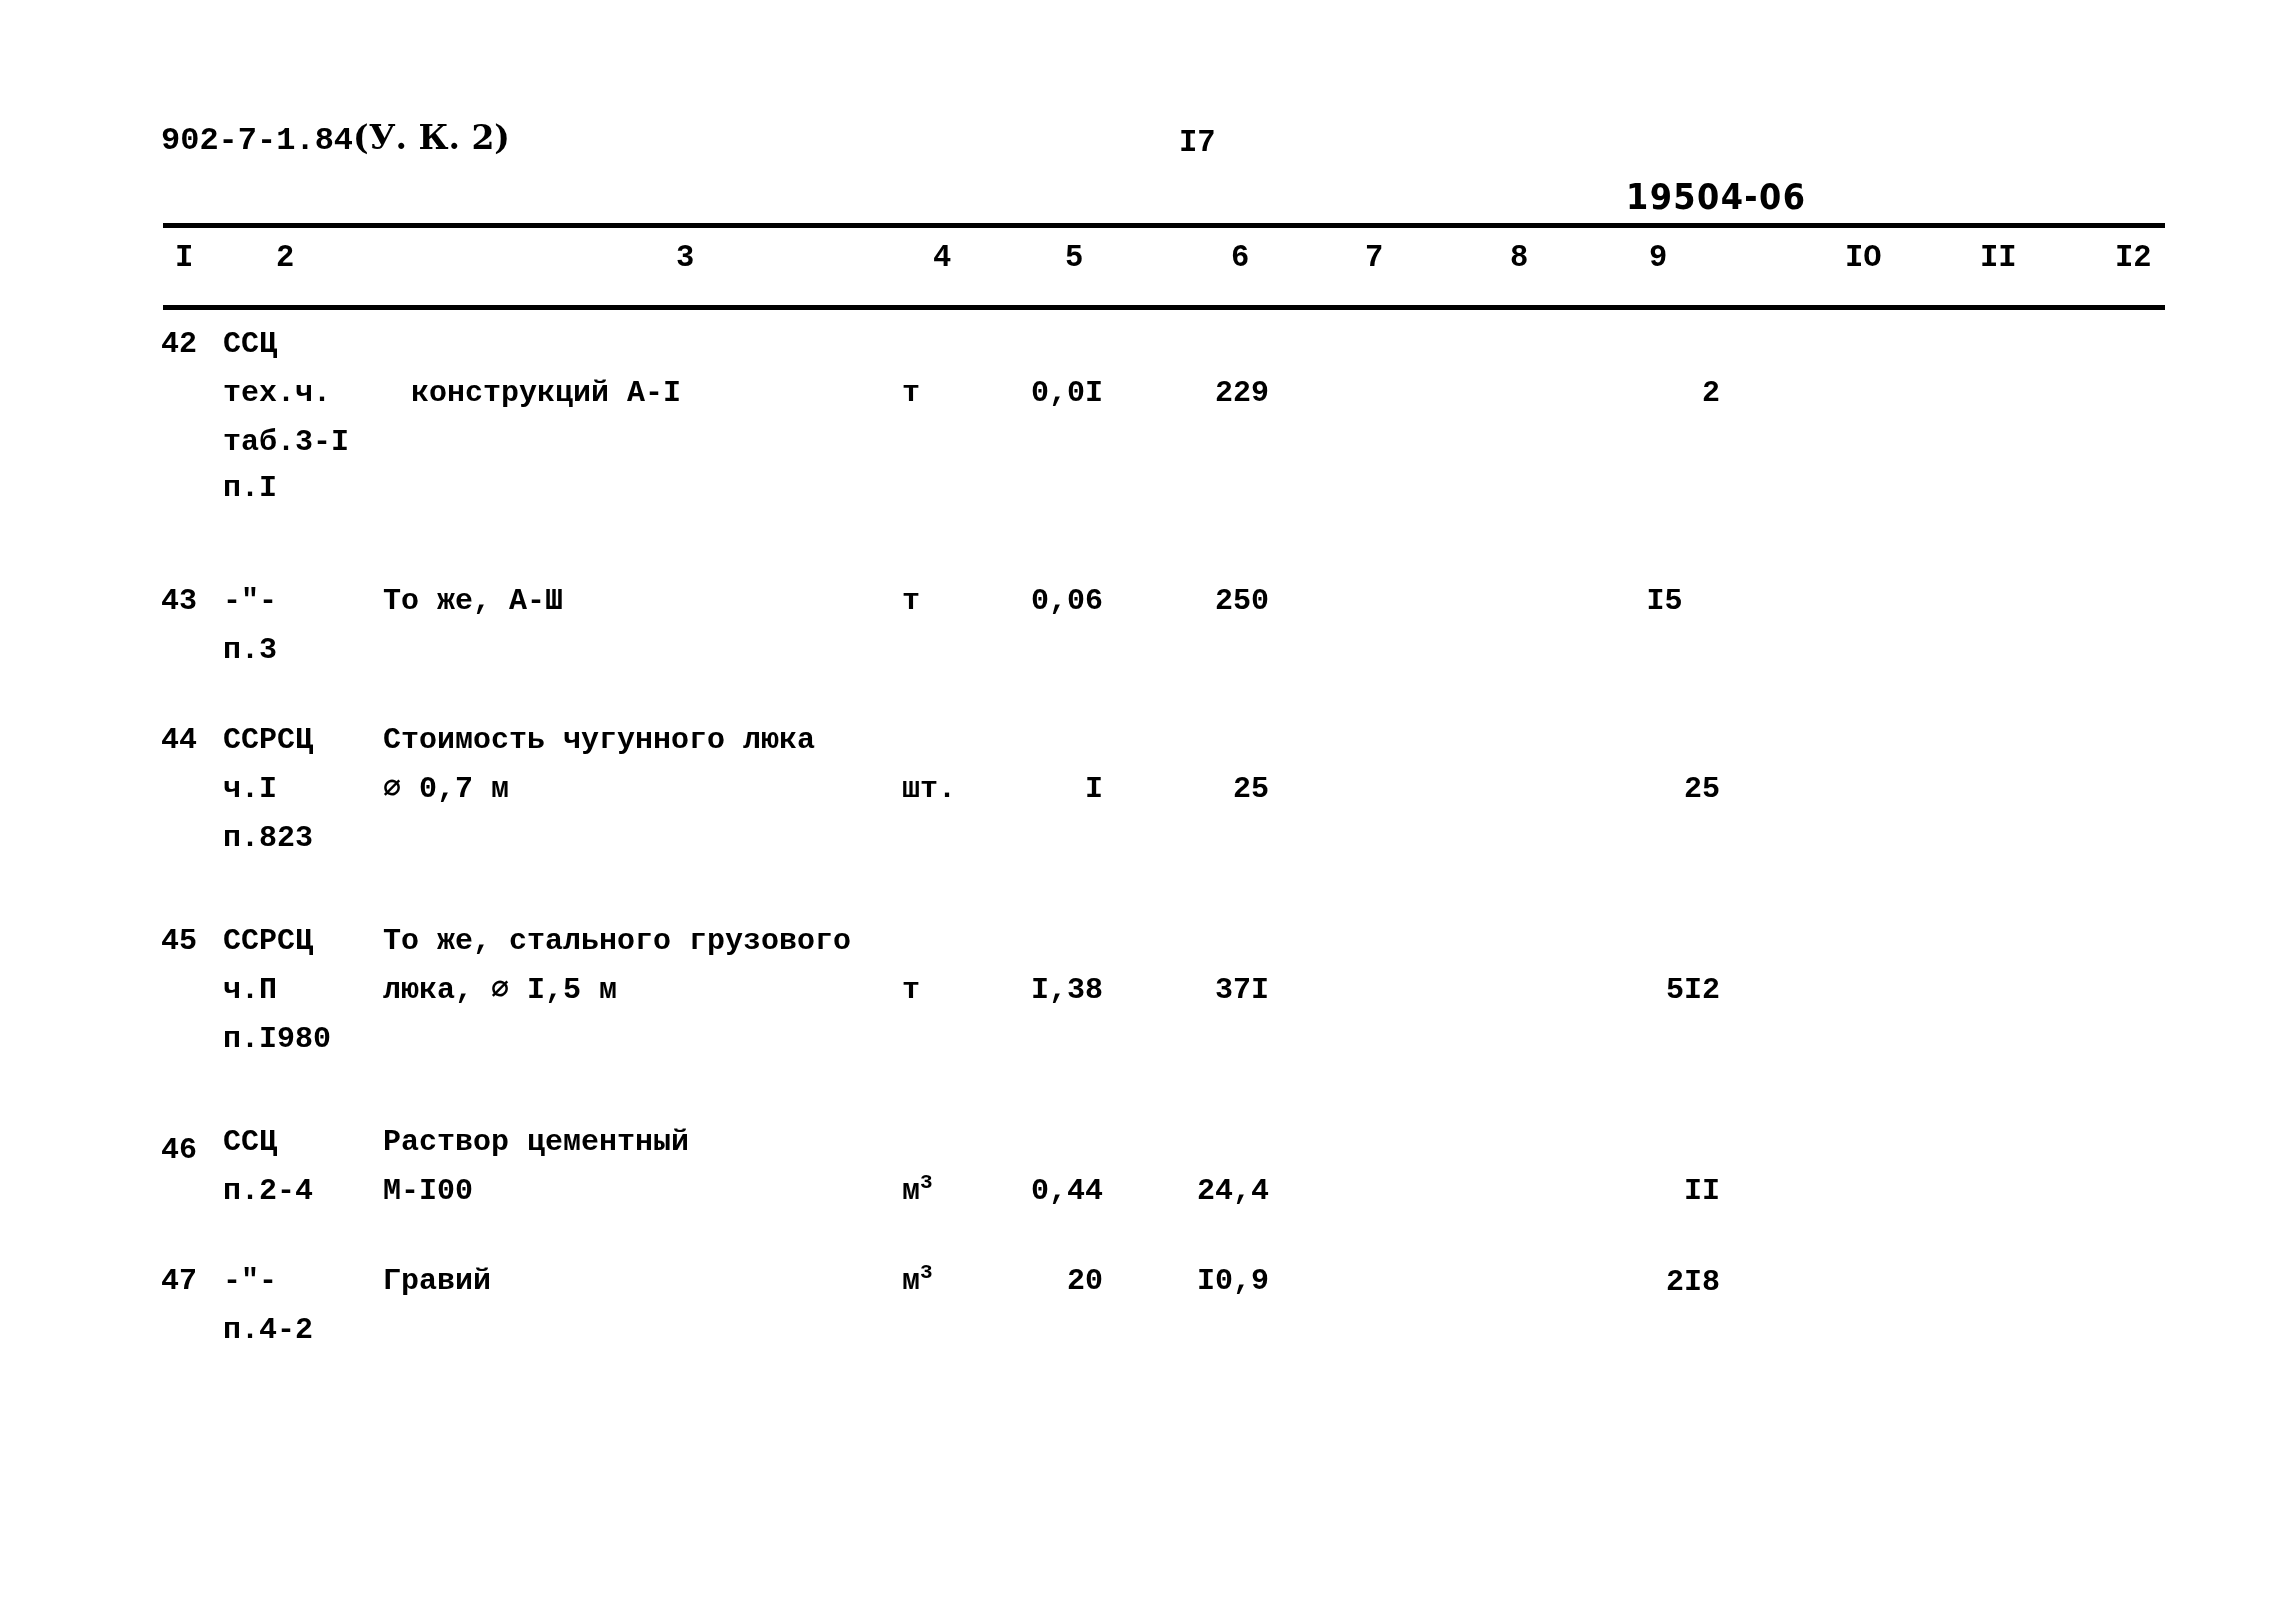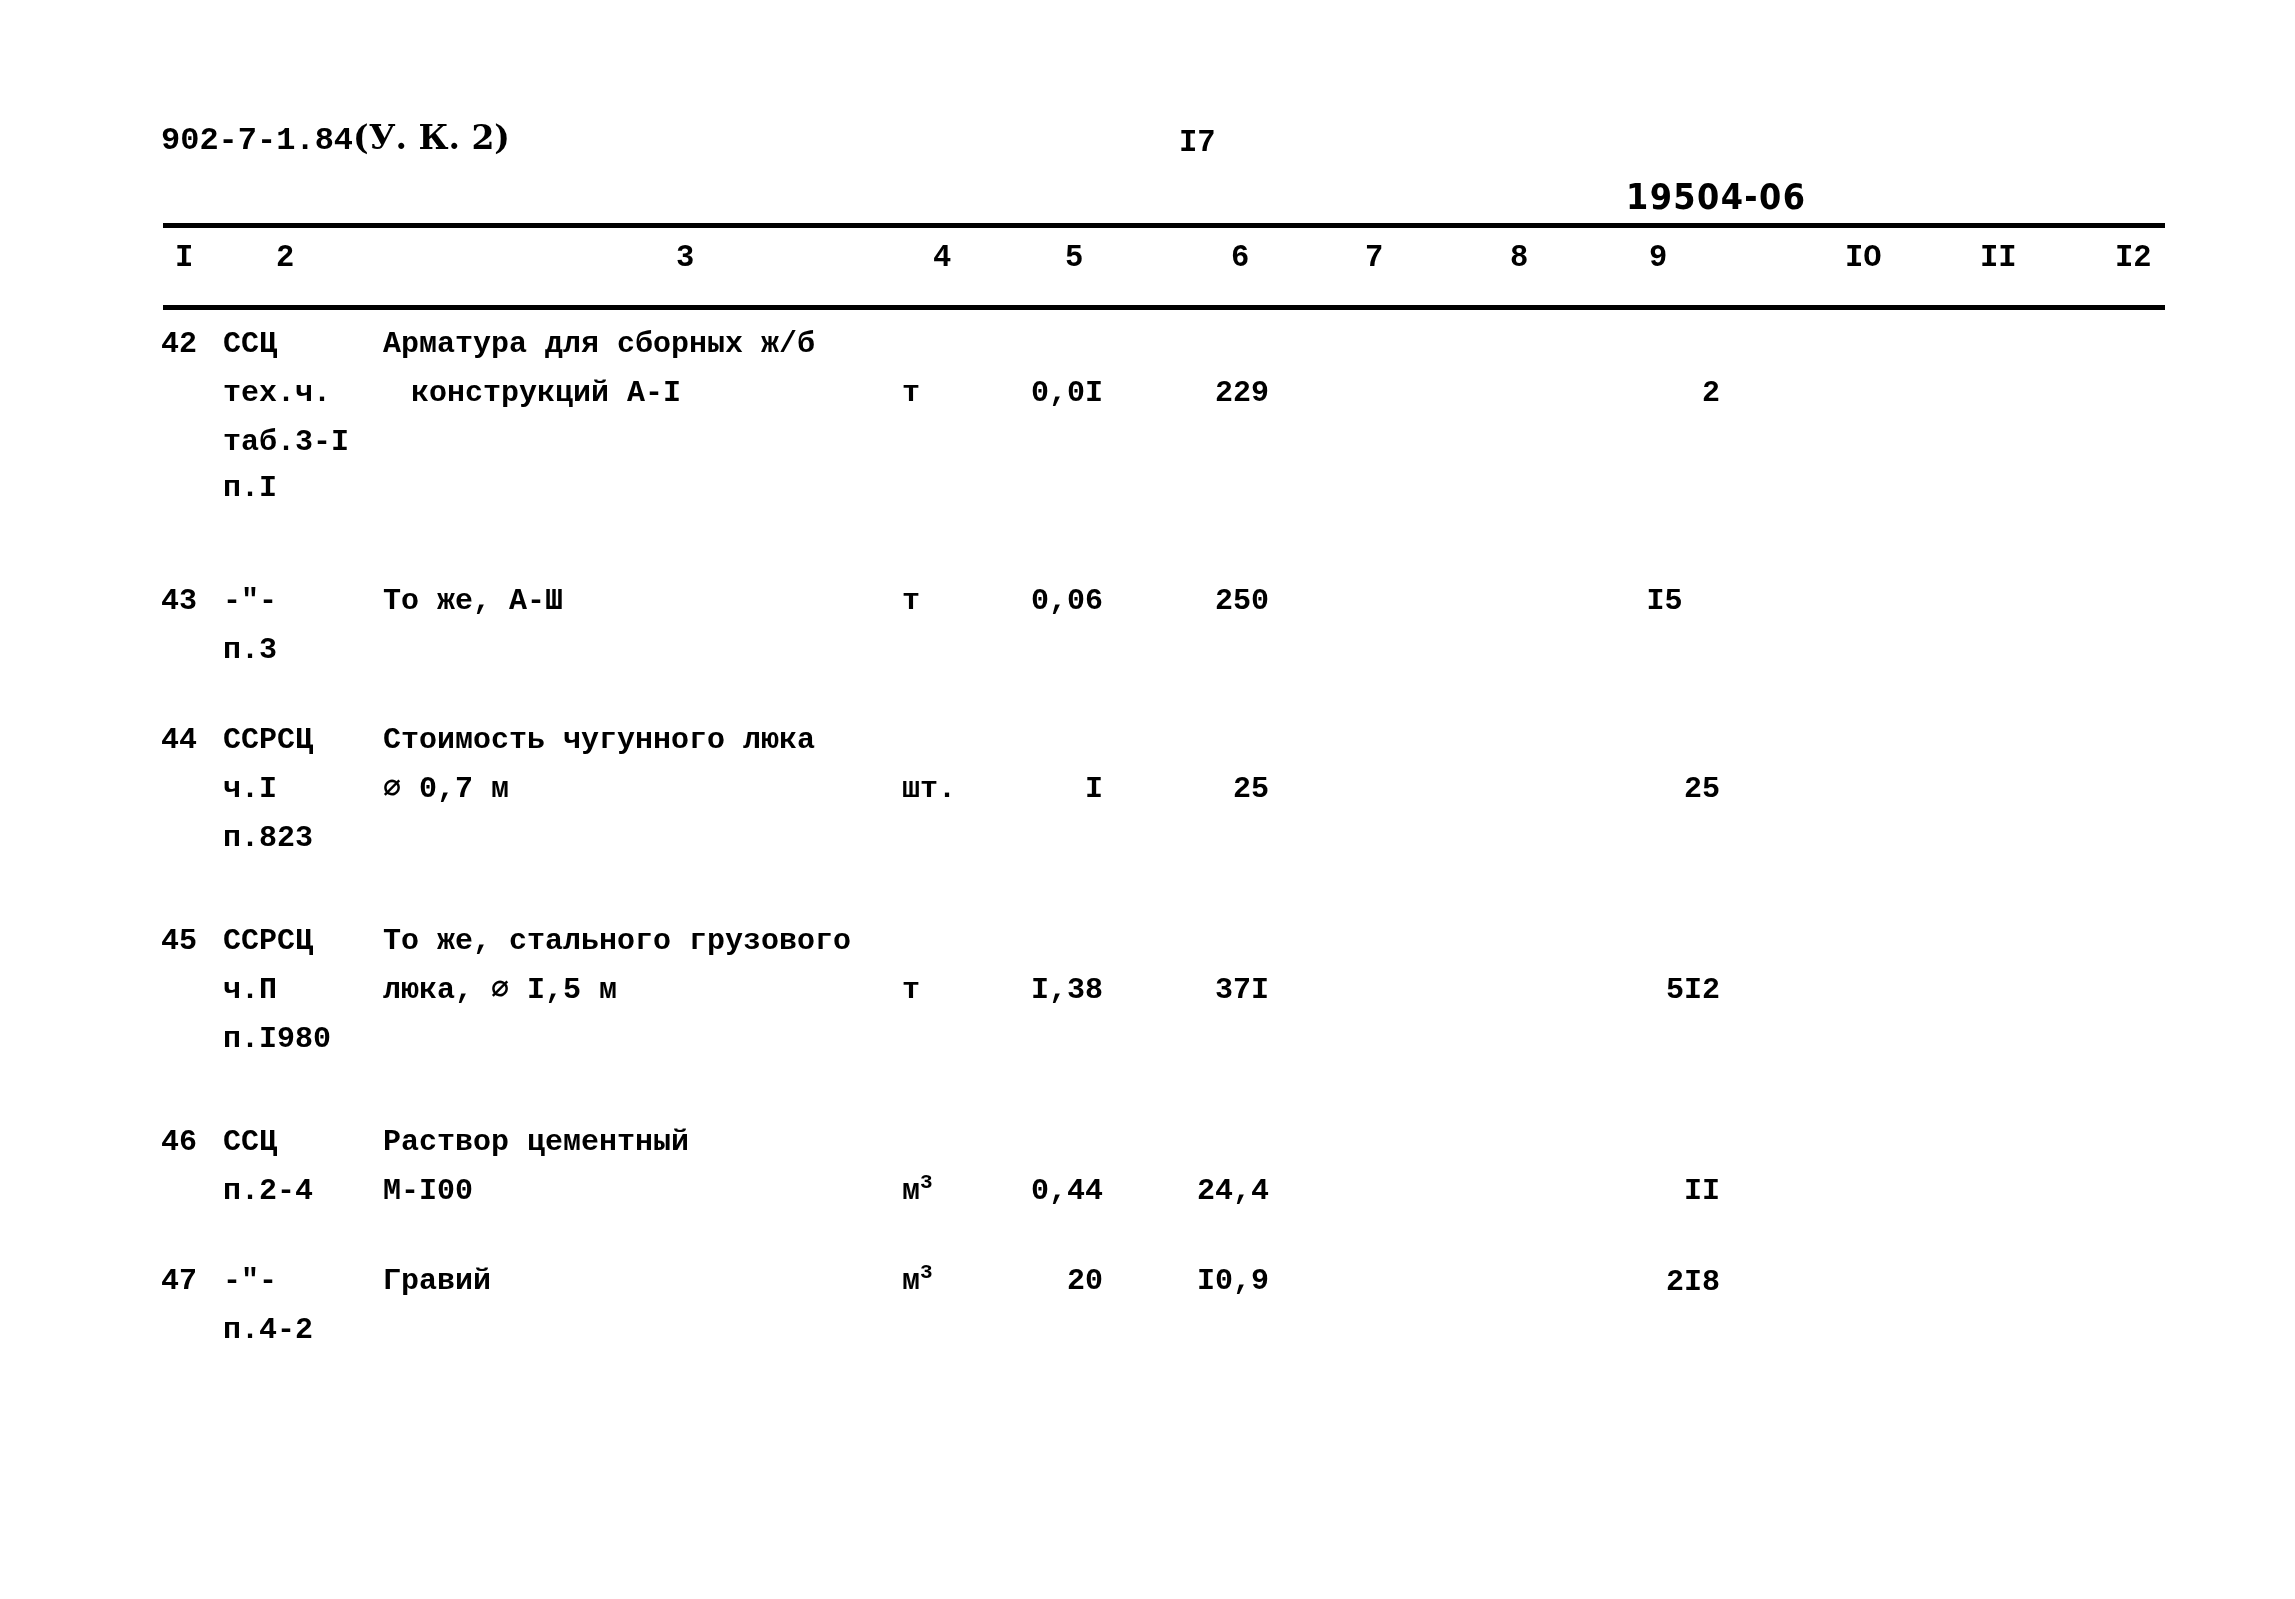--- a/index.html
+++ b/index.html
@@ -137,21 +137,20 @@
     <span class="colnum" style="left: 2115px;">I2</span>
   </div>
 
 <div id="table-body">
     <div class="table-row" style="height: 257px;">
       <div class="cell c-num" style="top: 0px;">42</div>
       <div class="cell c-src" style="top: 0px;">ССЦ</div>
       <div class="cell c-src" style="top: 49px;">тех.ч.</div>
       <div class="cell c-src" style="top: 98px;">таб.3-I</div>
       <div class="cell c-src" style="top: 144px;">п.I</div>
-      <div class="cell c-desc" style="top: 0px;">Арматура для сборных ж/б</div>
       <div class="cell c-desc" style="top: 49px; margin-left: 28px;">конструкций А-I</div>
       <div class="cell c-unit" style="top: 49px;">т</div>
       <div class="cell c-qty" style="top: 49px;">0,0I</div>
       <div class="cell c-price" style="top: 49px;">229</div>
       <div class="cell c-total" style="top: 49px;">2</div>
     </div>
     <div class="table-row" style="height: 139px;">
       <div class="cell c-num" style="top: 0px;">43</div>
       <div class="cell c-src" style="top: 0px;">-"-</div>
       <div class="cell c-src" style="top: 49px;">п.3</div>
@@ -179,21 +178,21 @@
       <div class="cell c-src" style="top: 49px;">ч.П</div>
       <div class="cell c-src" style="top: 98px;">п.I980</div>
       <div class="cell c-desc" style="top: 0px;">То же, стального грузового</div>
       <div class="cell c-desc" style="top: 49px;">люка, ⌀ I,5 м</div>
       <div class="cell c-unit" style="top: 49px;">т</div>
       <div class="cell c-qty" style="top: 49px;">I,38</div>
       <div class="cell c-price" style="top: 49px;">37I</div>
       <div class="cell c-total" style="top: 49px;">5I2</div>
     </div>
     <div class="table-row" style="height: 139px;">
-      <div class="cell c-num" style="top: 0px;">46</div>
+      <div class="cell c-num" style="top: 8px;">46</div>
       <div class="cell c-src" style="top: 0px;">ССЦ</div>
       <div class="cell c-src" style="top: 49px;">п.2-4</div>
       <div class="cell c-desc" style="top: 0px;">Раствор цементный</div>
       <div class="cell c-desc" style="top: 49px;">М-I00</div>
       <div class="cell c-unit" style="top: 49px;">м<span class="sub">3</span></div>
       <div class="cell c-qty" style="top: 49px;">0,44</div>
       <div class="cell c-price" style="top: 49px;">24,4</div>
       <div class="cell c-total" style="top: 49px;">II</div>
     </div>
     <div class="table-row" style="height: 139px;">

